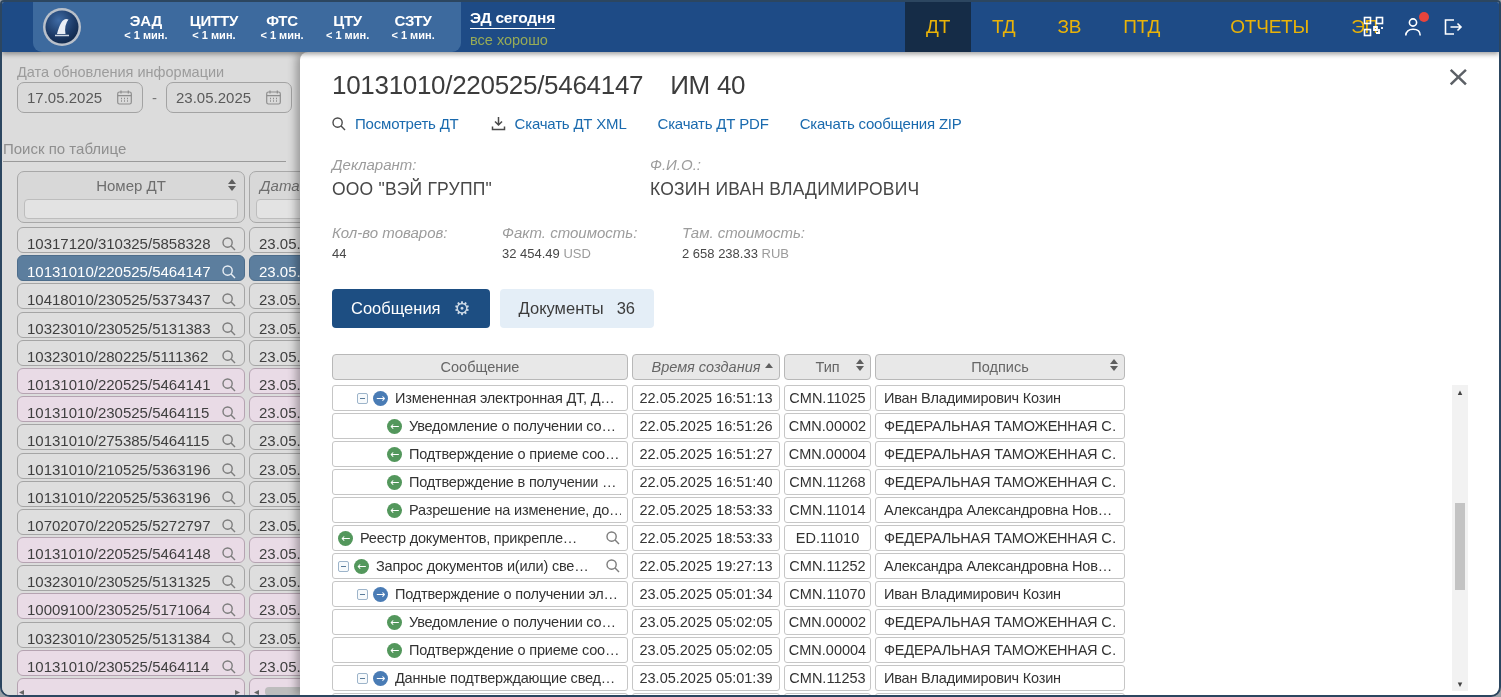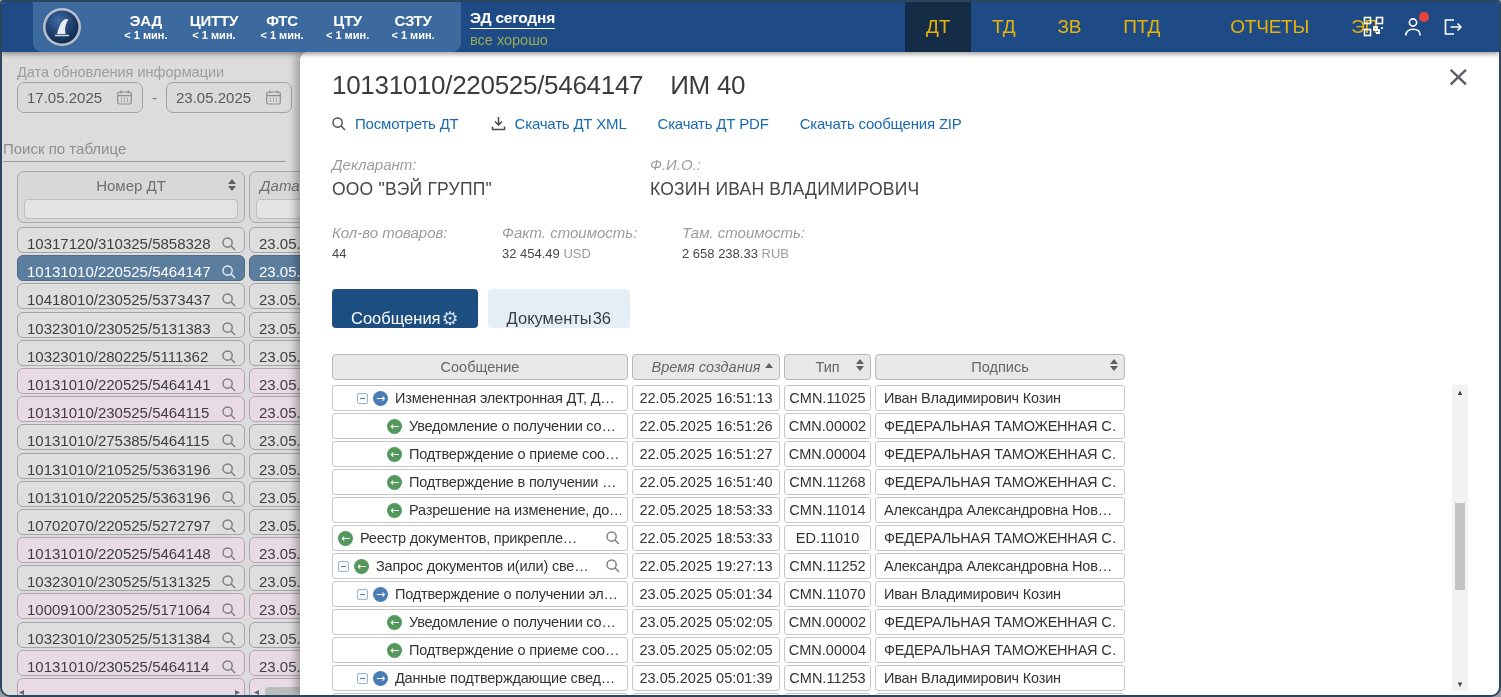--- a/index.html
+++ b/index.html
@@ -96,21 +96,21 @@
   .ilabel { font-style:italic; color:#9c9c9c; font-size:15px; }
   .ivalue { color:#474747; font-size:17.5px; margin-top:6px; letter-spacing:.2px; white-space:nowrap; }
 
   .stats { position:absolute; left:32px; top:172px; display:flex; }
   .stat { width:170px; } .stat:nth-child(2) { width:180px; }
   .stat .slabel { font-style:italic; color:#9c9c9c; font-size:15px; }
   .stat .svalue { color:#474747; font-size:13px; margin-top:5px; white-space:nowrap; }
   .stat .sunit  { color:#9b9b9b; }
 
   .tabs { position:absolute; left:32px; top:237px; display:flex; gap:10px; }
-  .tab { height:39px; padding:0 19px; border-radius:4px; display:flex; align-items:flex-end; gap:1px;
+  .tab { height:39px; padding:0 19px; border-radius:4px; display:flex; align-items:center; gap:13px;
          font-size:16.5px; cursor:pointer; background:#e4eef7; color:#3c3c3c; }
   .tab.active { background:#1d4e82; color:#fff; }
   .gear { font-family:"DejaVu Sans",sans-serif; font-size:19px; color:#ccd9e6; line-height:19px; }
   .tab-badge { font-size:16.5px; }
 
   .msg-table { position:absolute; left:32px; top:302px; }
   .msg-head { display:flex; gap:4px; margin-bottom:5px; }
   .mh-cell { height:26px; background:#e8e8e8; border:1px solid #b8b8b8; border-radius:4px; position:relative;
              display:flex; align-items:center; justify-content:center; color:#666; font-size:14.5px; cursor:pointer; }
   .mh-cell.italic { font-style:italic; }

